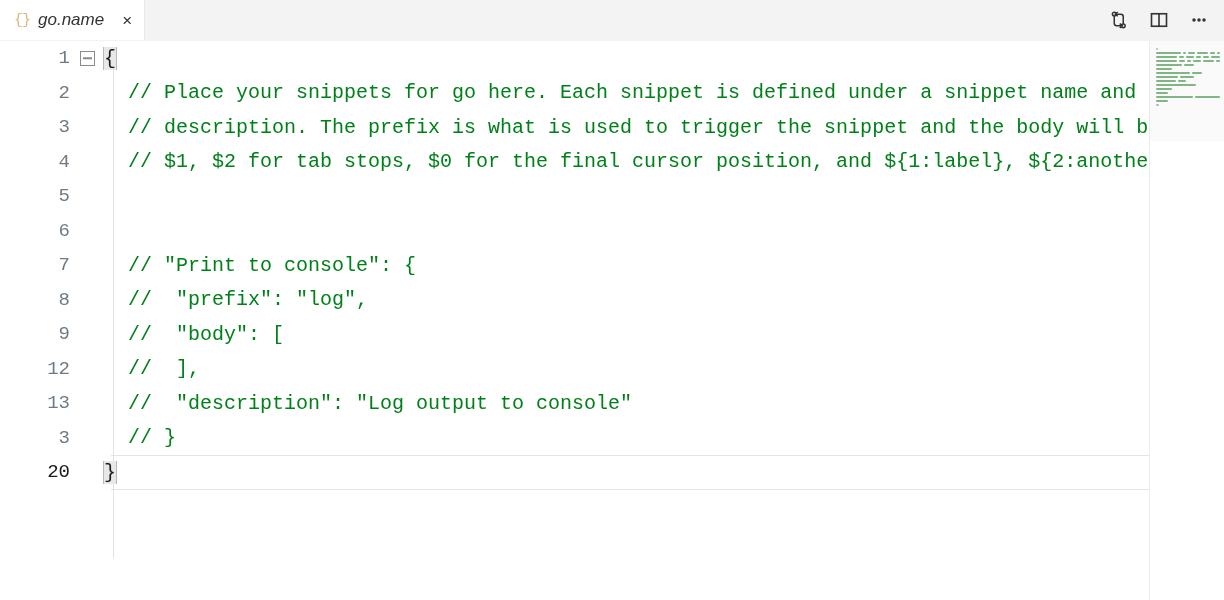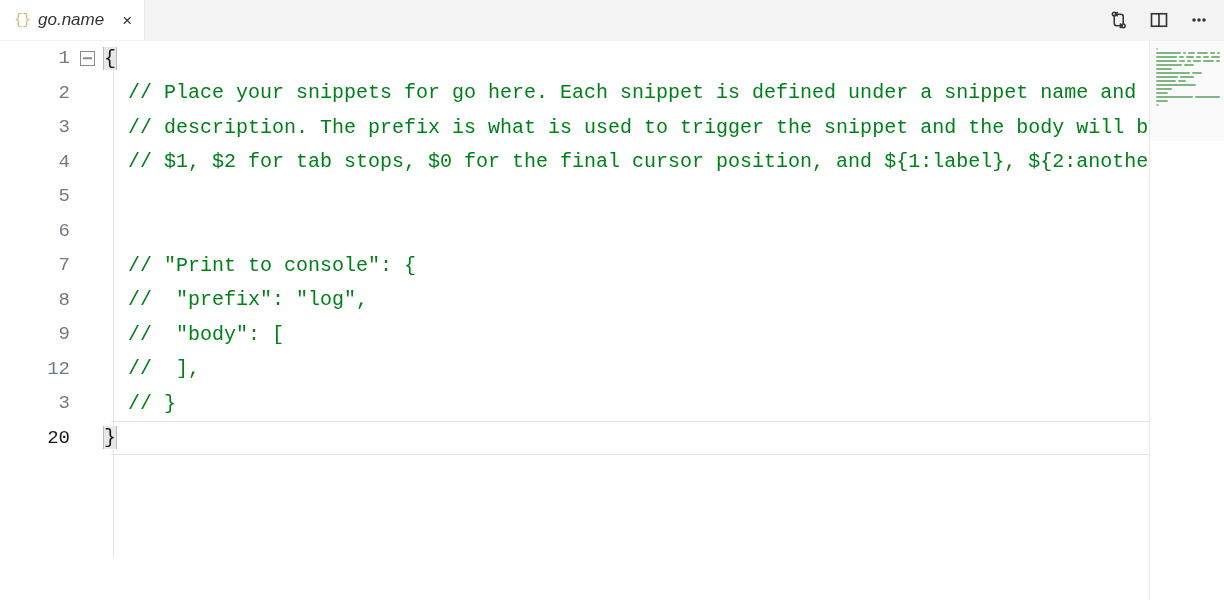--- a/index.html
+++ b/index.html
@@ -334,20 +334,25 @@
             <div class="line-number">9</div>
             <div class="fold-slot"></div>
             <div class="line-content"><span class="comment">  //  "body": [</span></div>
           </div>
           <div class="line">
             <div class="line-number">12</div>
             <div class="fold-slot"></div>
             <div class="line-content"><span class="comment">  //  ],</span></div>
           </div>
           <div class="line">
+            <div class="line-number">13</div>
+            <div class="fold-slot"></div>
+            <div class="line-content"><span class="comment">  //  "description": "Log output to console"</span></div>
+          </div>
+          <div class="line">
             <div class="line-number">3</div>
             <div class="fold-slot"></div>
             <div class="line-content"><span class="comment">  // }</span></div>
           </div>
           <div class="line current-line">
             <div class="line-number active">20</div>
             <div class="fold-slot"></div>
             <div class="line-content"><span class="punct bracket-match">}</span></div>
           </div>
         </div>

